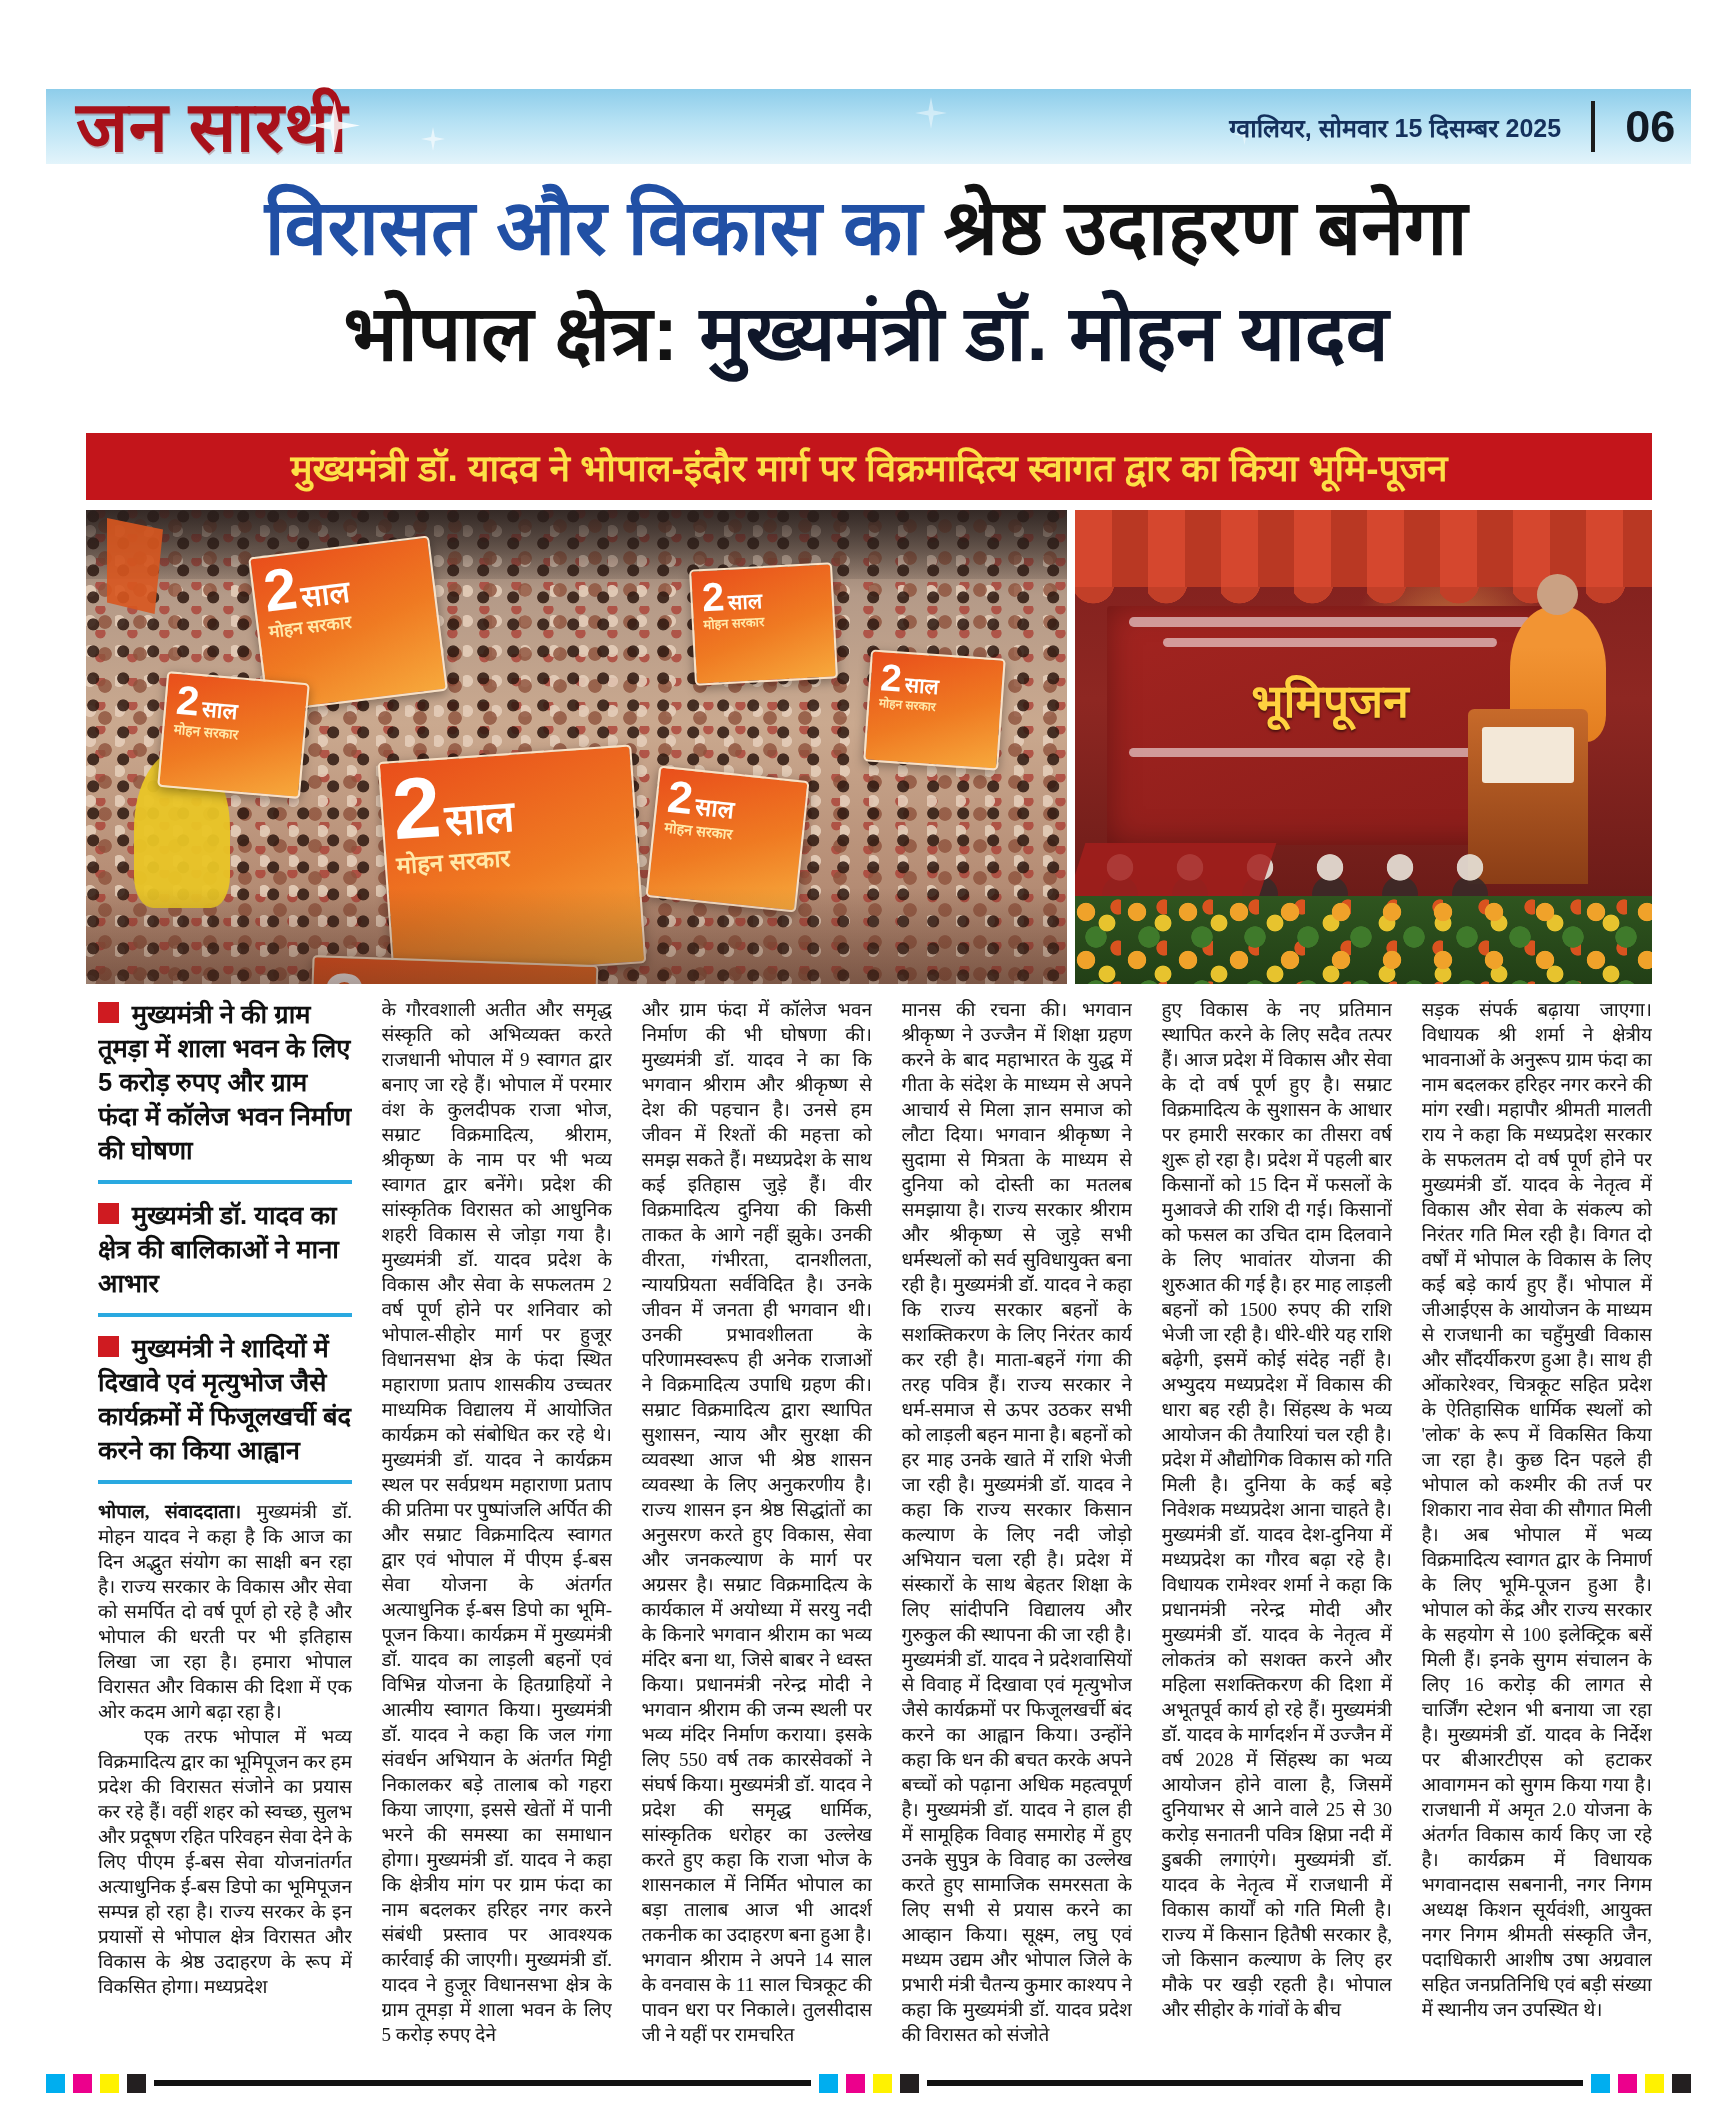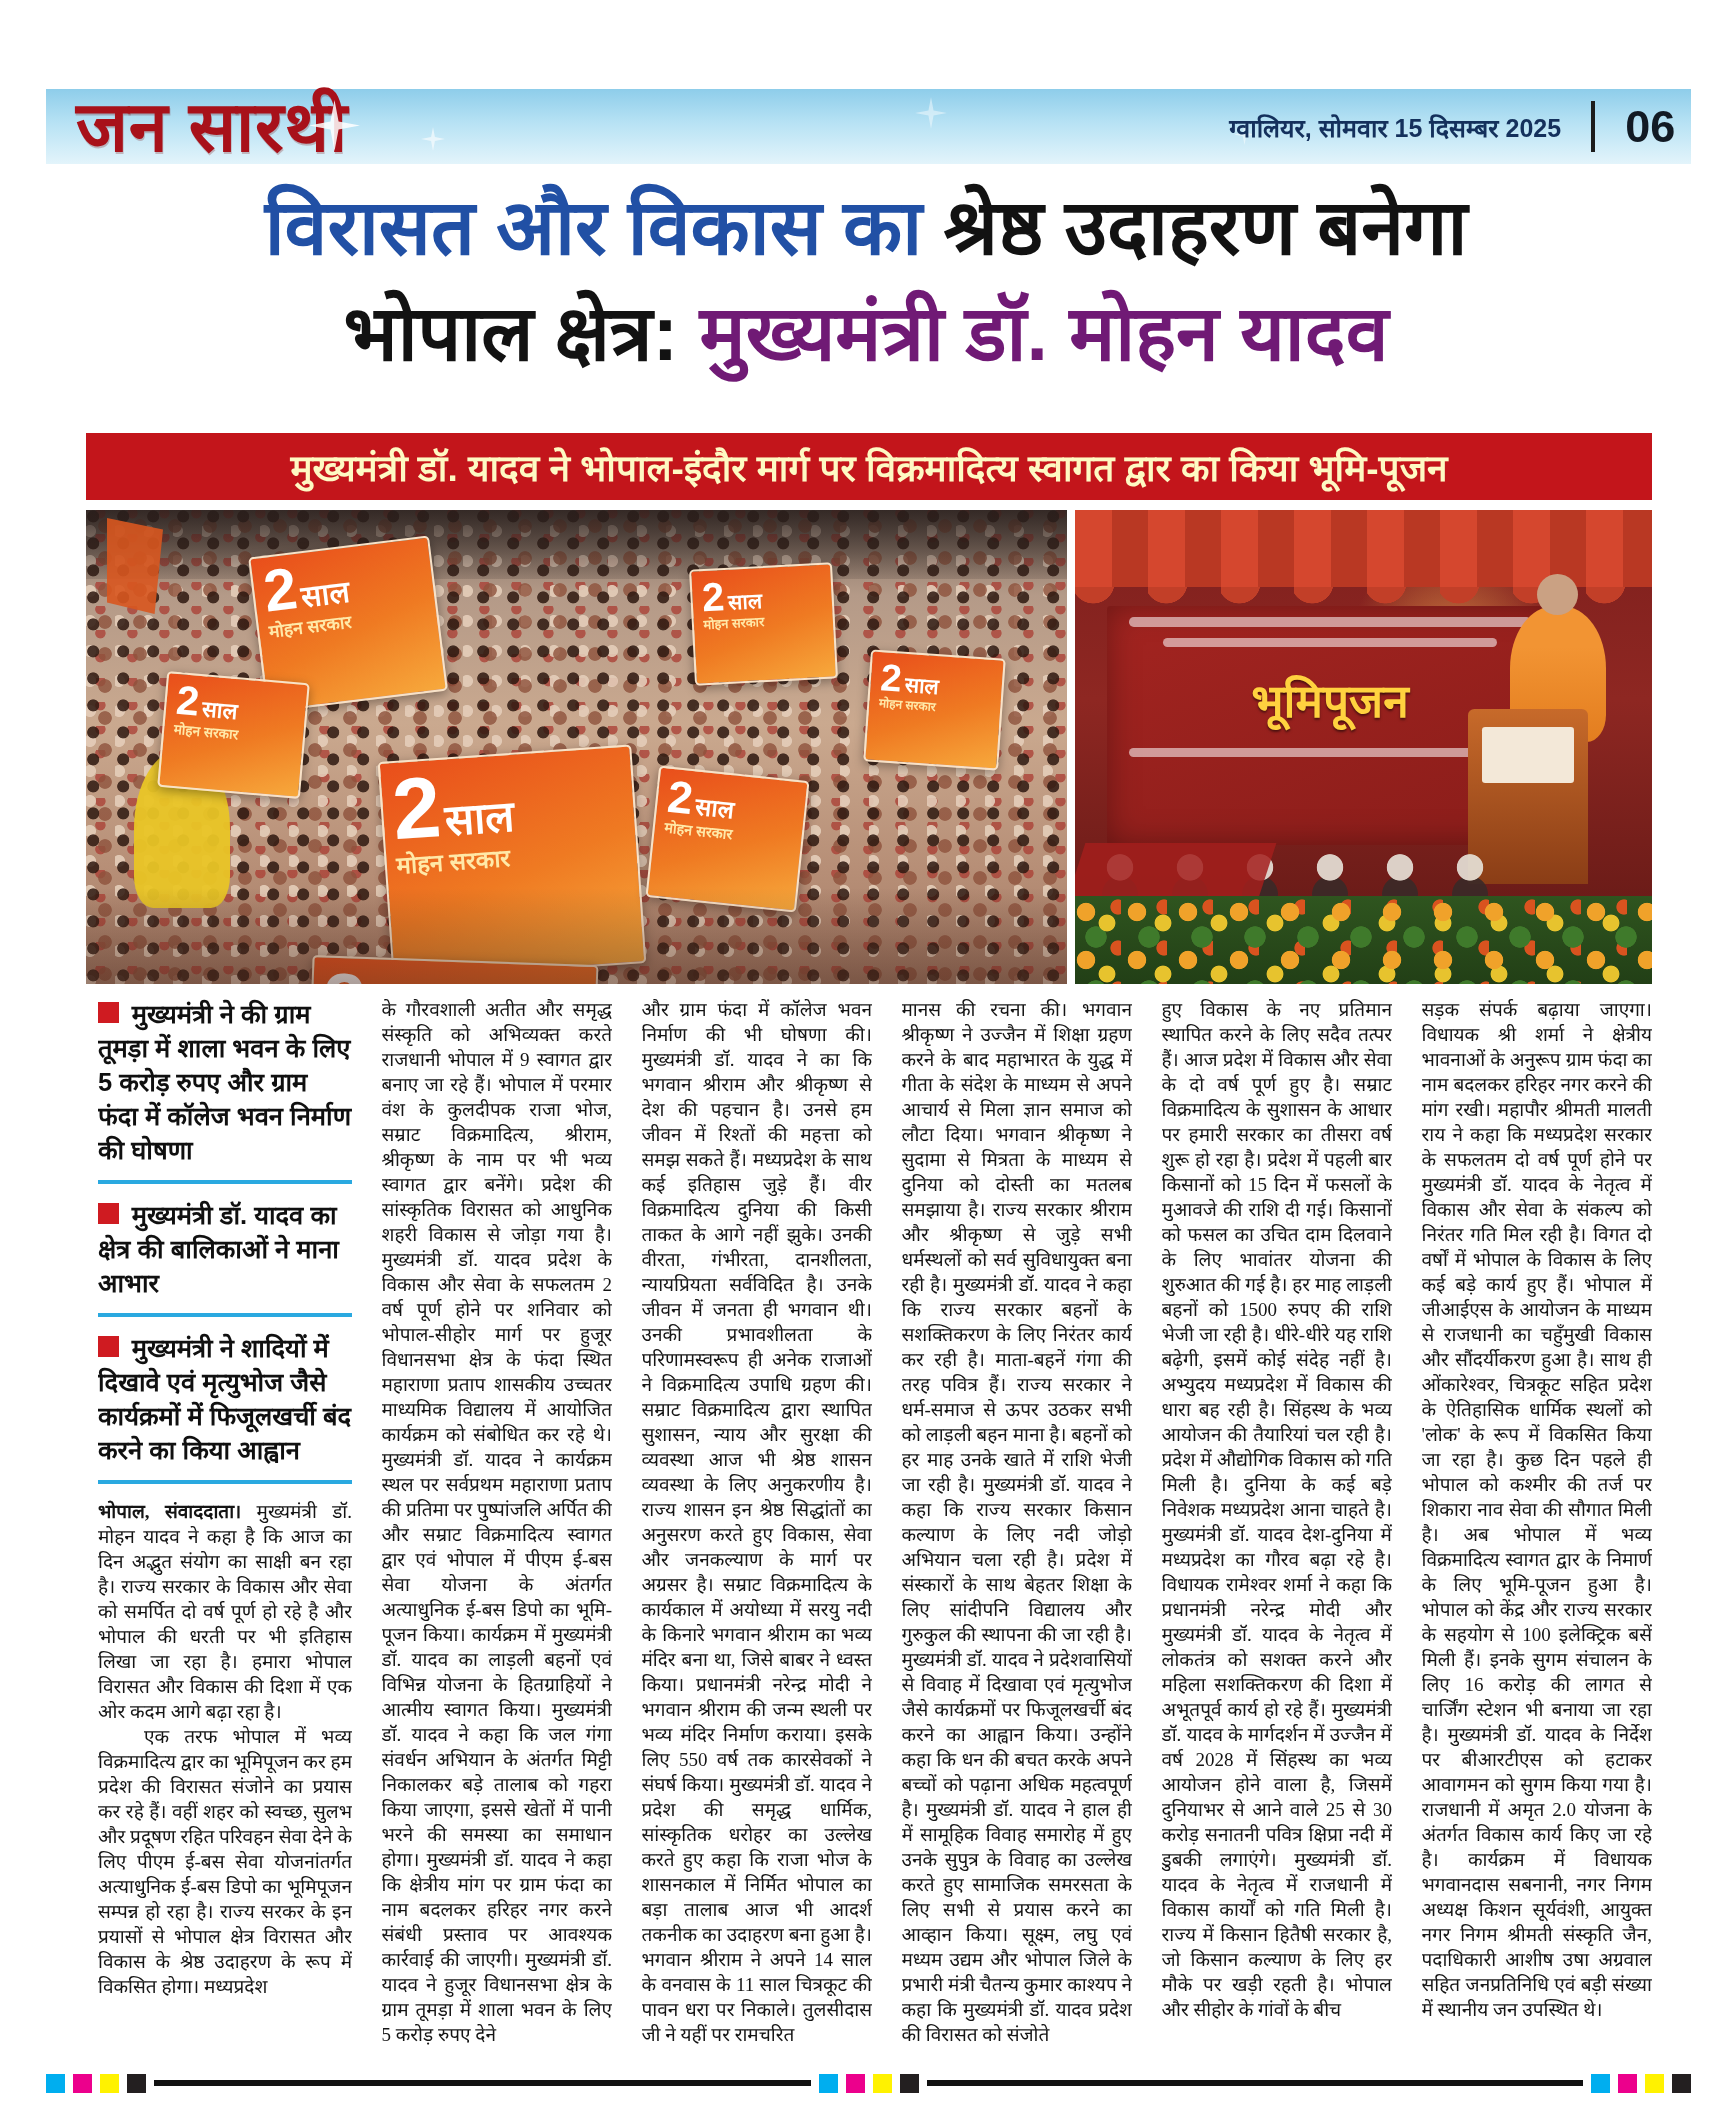--- a/index.html
+++ b/index.html
@@ -23,25 +23,25 @@
   .sp2{left:375px;top:38px;width:24px;height:24px;opacity:.6;}
   .sp3{left:869px;top:8px;width:32px;height:32px;opacity:.45;}
   .sp4{left:1188px;top:35px;width:21px;height:21px;opacity:.5;}
   
   .headline{position:absolute;left:56px;right:56px;top:174px;text-align:center;
     font-family:"Liberation Sans","DejaVu Sans",sans-serif;font-weight:800;line-height:1.38;}
   .headline .l1{font-size:77px;}
   .headline .l2{font-size:77px;}
   .hl-blue{color:#2150a5;}
   .hl-black{color:#121212;}
-  .hl-red{color:#701a75;}
+  .hl-red{color:#0f172a;}
   
   .banner{position:absolute;left:86px;right:80px;top:433px;height:67px;background:#c3151b;
     display:flex;align-items:center;justify-content:center;}
-  .banner-text{font-family:"Liberation Sans","DejaVu Sans",sans-serif;font-weight:700;font-size:37px;color:#fef9c3;}
+  .banner-text{font-family:"Liberation Sans","DejaVu Sans",sans-serif;font-weight:700;font-size:37px;color:#fde047;}
   
   .photo-row{position:absolute;left:86px;right:80px;top:510px;height:474px;display:flex;gap:8px;}
   .photo{position:relative;overflow:hidden;}
   .photo-left{flex:0 0 981px;
     background:
       radial-gradient(circle at 7.2px 6.4px, rgba(46,24,16,.85) 5.6px, transparent 6.4px),
       radial-gradient(circle at 19px 16px, rgba(142,82,60,.8) 6.4px, transparent 7.2px),
       radial-gradient(circle at 4px 21px, rgba(228,205,185,.9) 5.6px, transparent 6.4px),
       radial-gradient(circle at 14.4px 3.2px, rgba(170,60,50,.75) 4.8px, transparent 5.6px),
       linear-gradient(180deg,#7a6a5e 0%,#b49a88 18%,#caa98f 45%,#b78f77 75%,#a67c66 100%);

